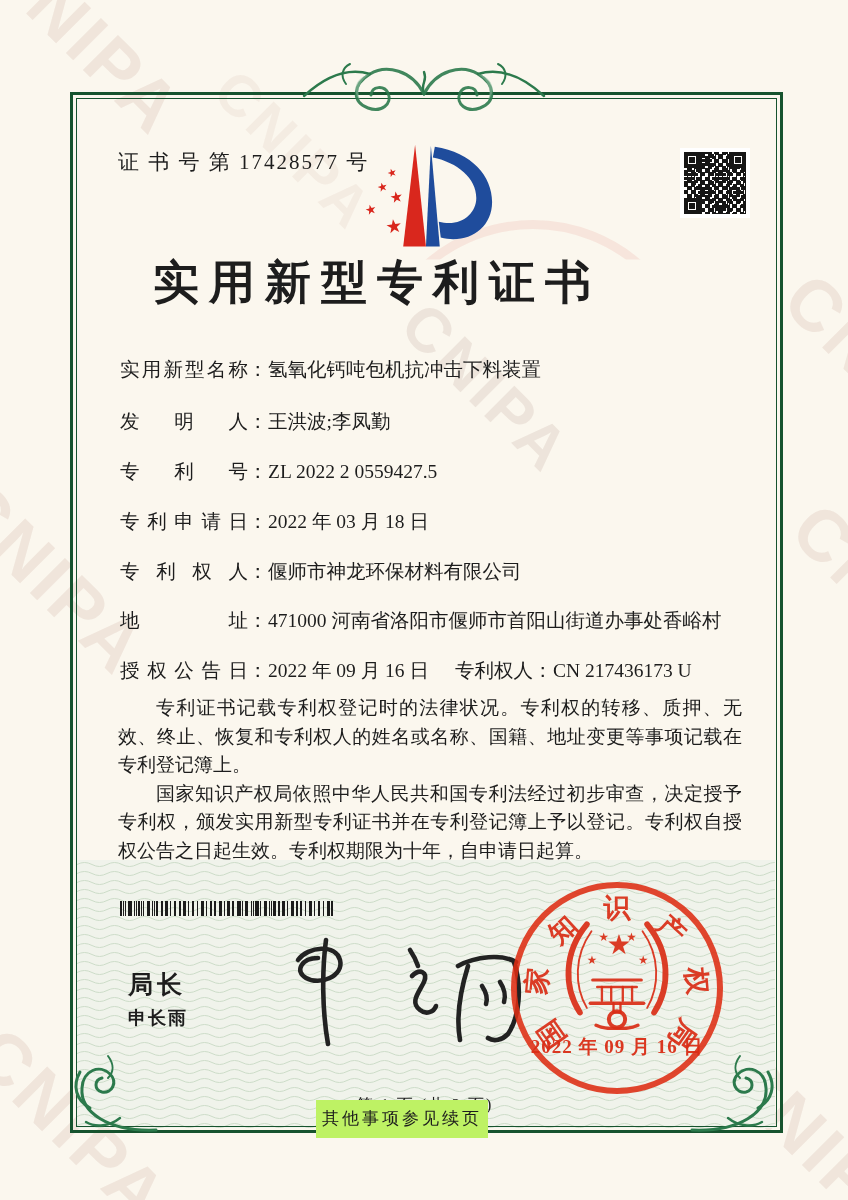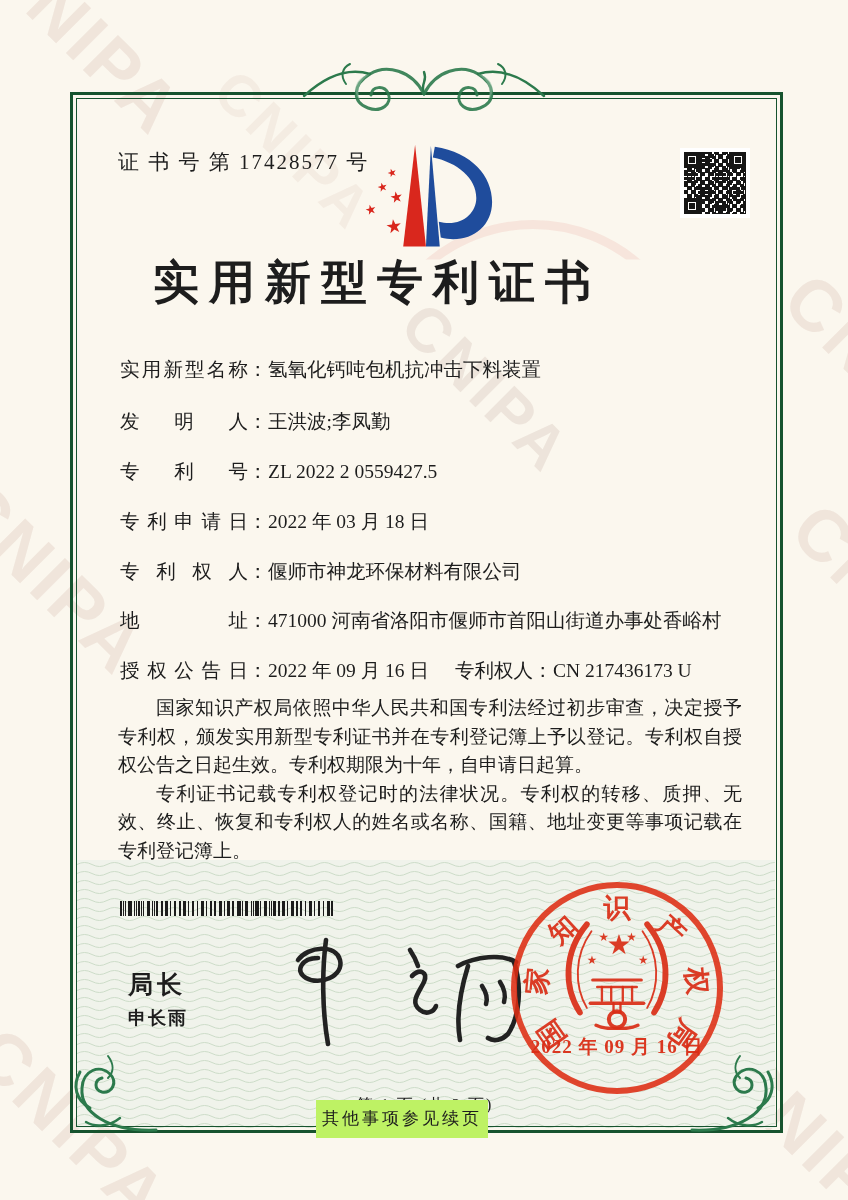--- a/index.html
+++ b/index.html
@@ -189,22 +189,22 @@
   <span class="flabel">地址</span><span class="fcolon">：</span><span>471000 河南省洛阳市偃师市首阳山街道办事处香峪村</span>
 </div>
 <div class="frow" style="top:657px;">
   <span class="flabel">授权公告日</span><span class="fcolon">：</span><span>2022 年 09 月 16 日</span>
   <span class="fpair2">
     <span>专利权人</span><span class="fcolon">：</span><span>CN 217436173 U</span>
   </span>
 </div>
 
 <div class="abs body-text">
+  <p>专利证书记载专利权登记时的法律状况。专利权的转移、质押、无效、终止、恢复和专利权人的姓名或名称、国籍、地址变更等事项记载在专利登记簿上。</p>
   <p>国家知识产权局依照中华人民共和国专利法经过初步审查，决定授予专利权，颁发实用新型专利证书并在专利登记簿上予以登记。专利权自授权公告之日起生效。专利权期限为十年，自申请日起算。</p>
-  <p>专利证书记载专利权登记时的法律状况。专利权的转移、质押、无效、终止、恢复和专利权人的姓名或名称、国籍、地址变更等事项记载在专利登记簿上。</p>
 </div>
 
 <div class="abs barcode"></div>
 
 <div class="abs officer-title">局长</div>
 <div class="abs officer-name">申长雨</div>
 
 <svg class="abs signature" width="275" height="118" viewBox="0 0 275 118">
   <g fill="none" stroke="#222" stroke-width="4.6" stroke-linecap="round">
     <path d="M64,10 C60,40 60,80 66,114"></path>

